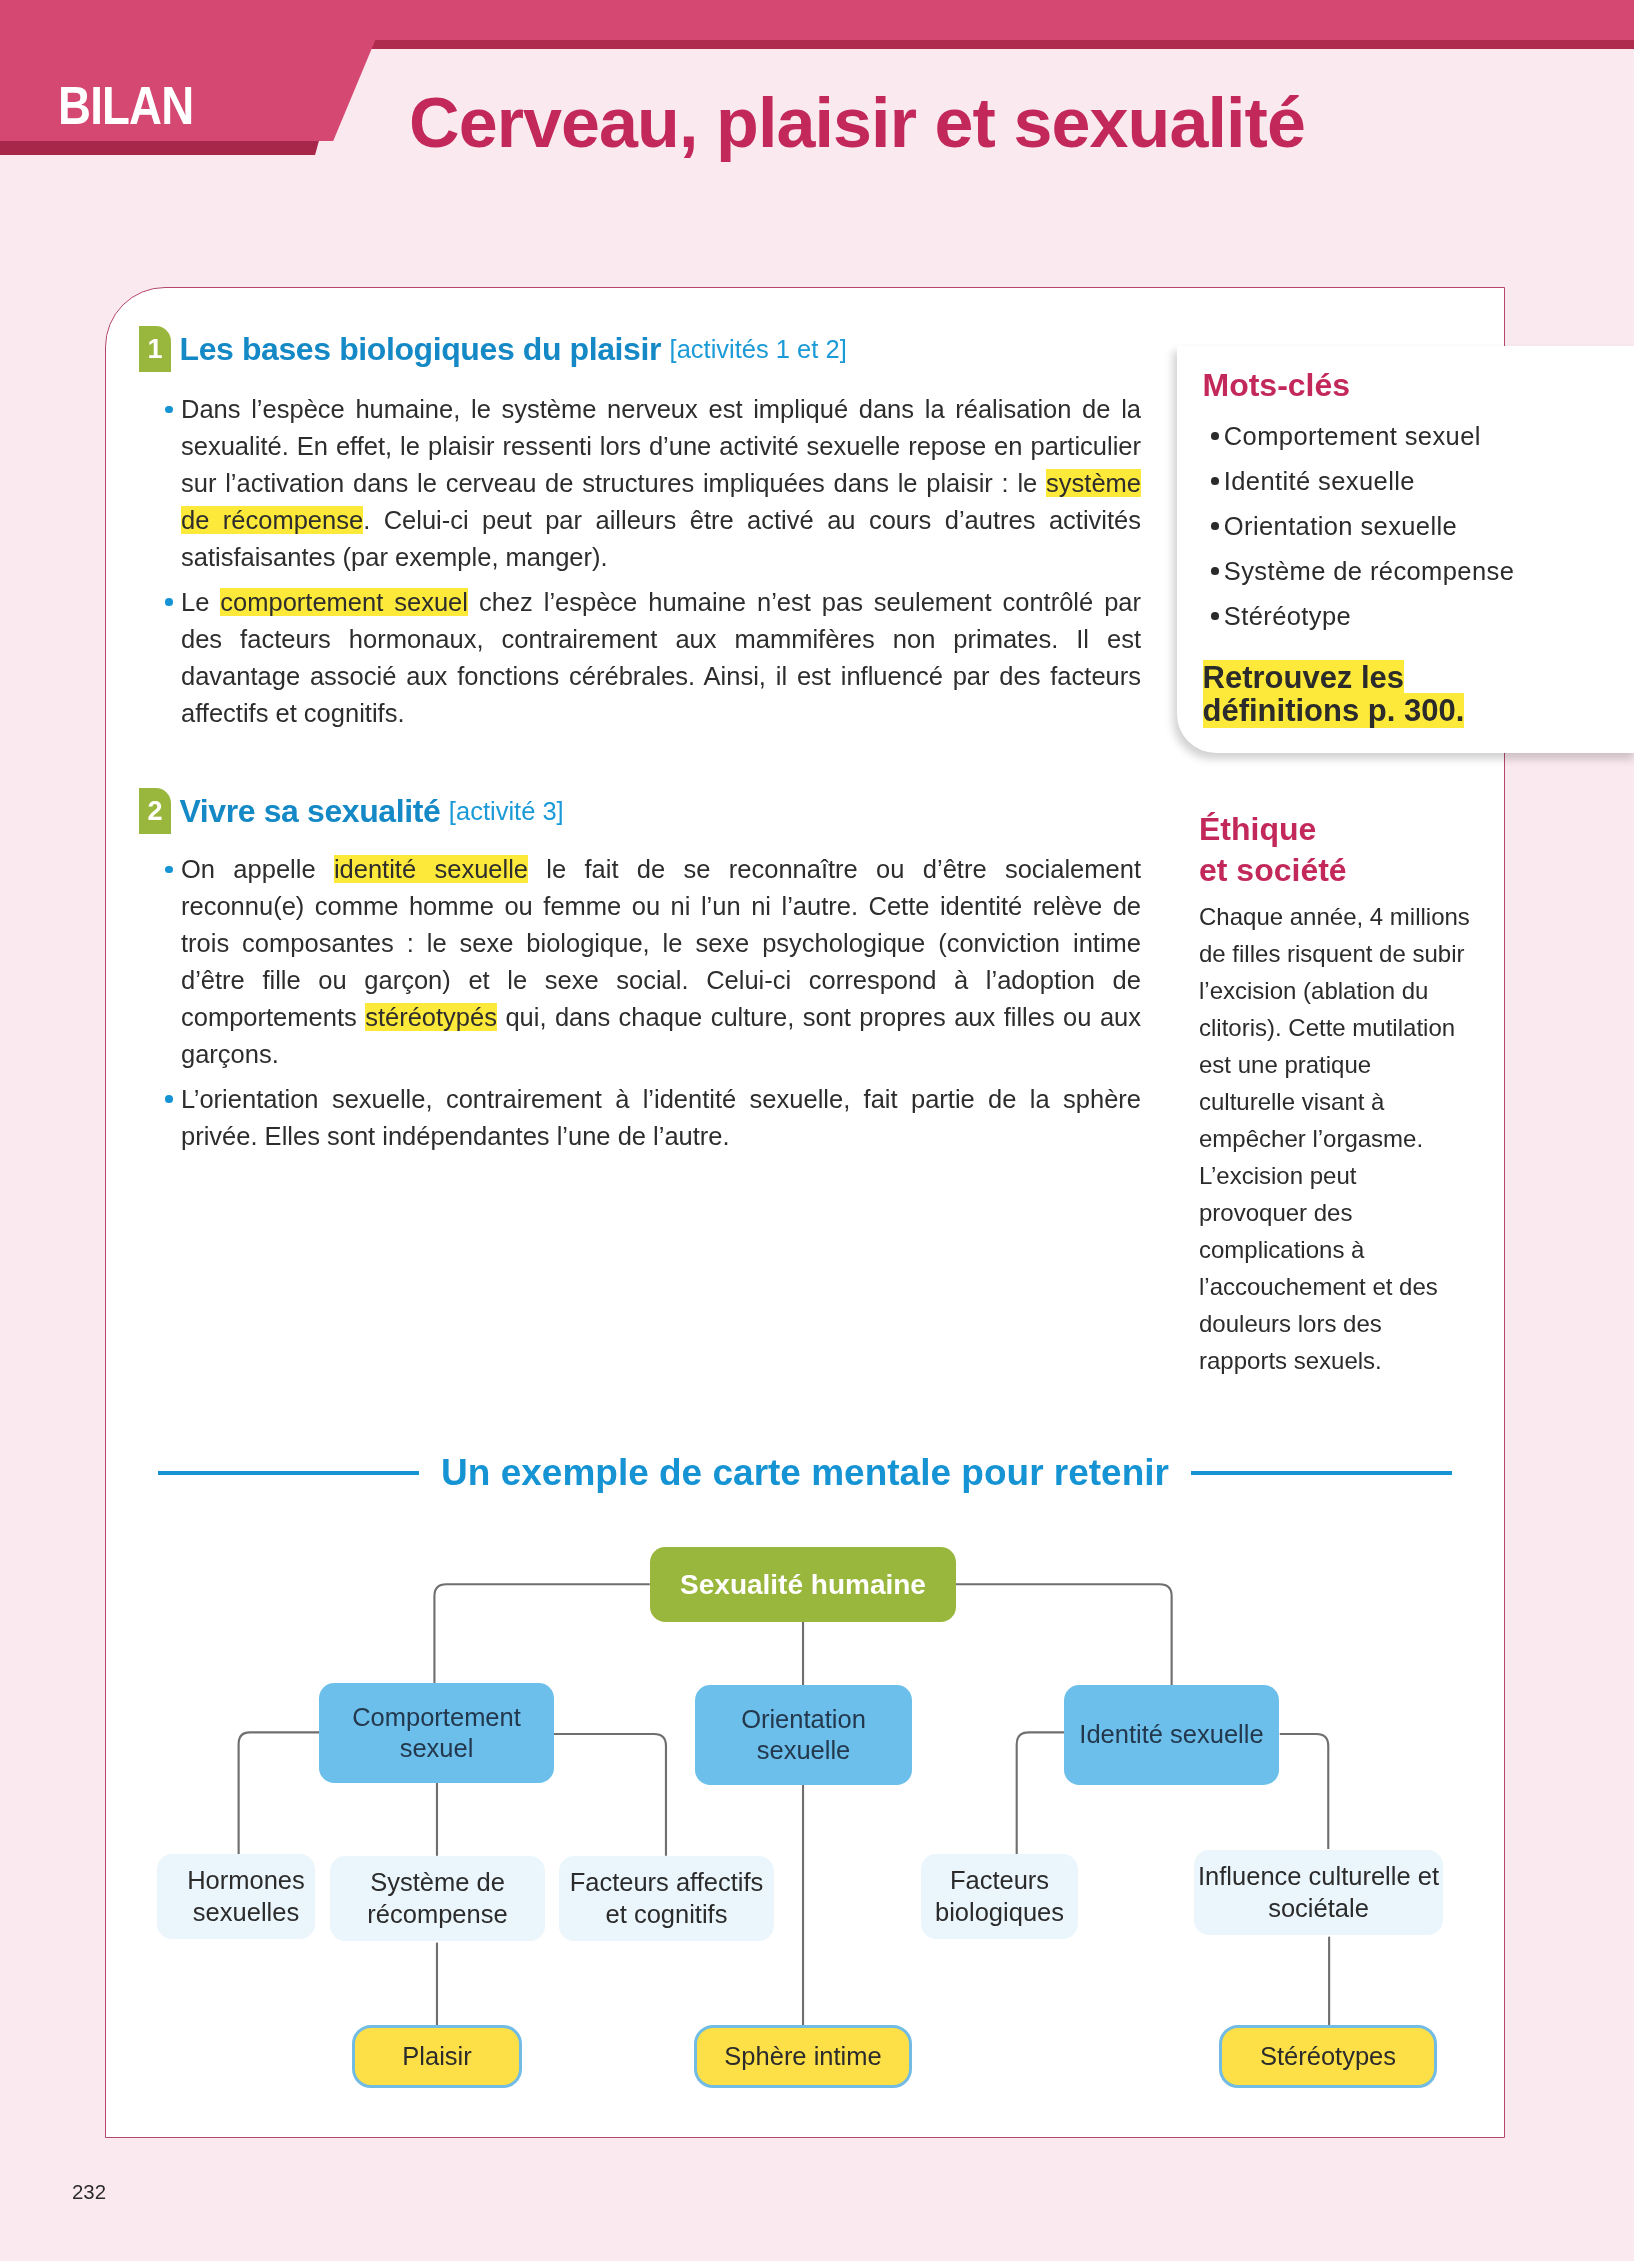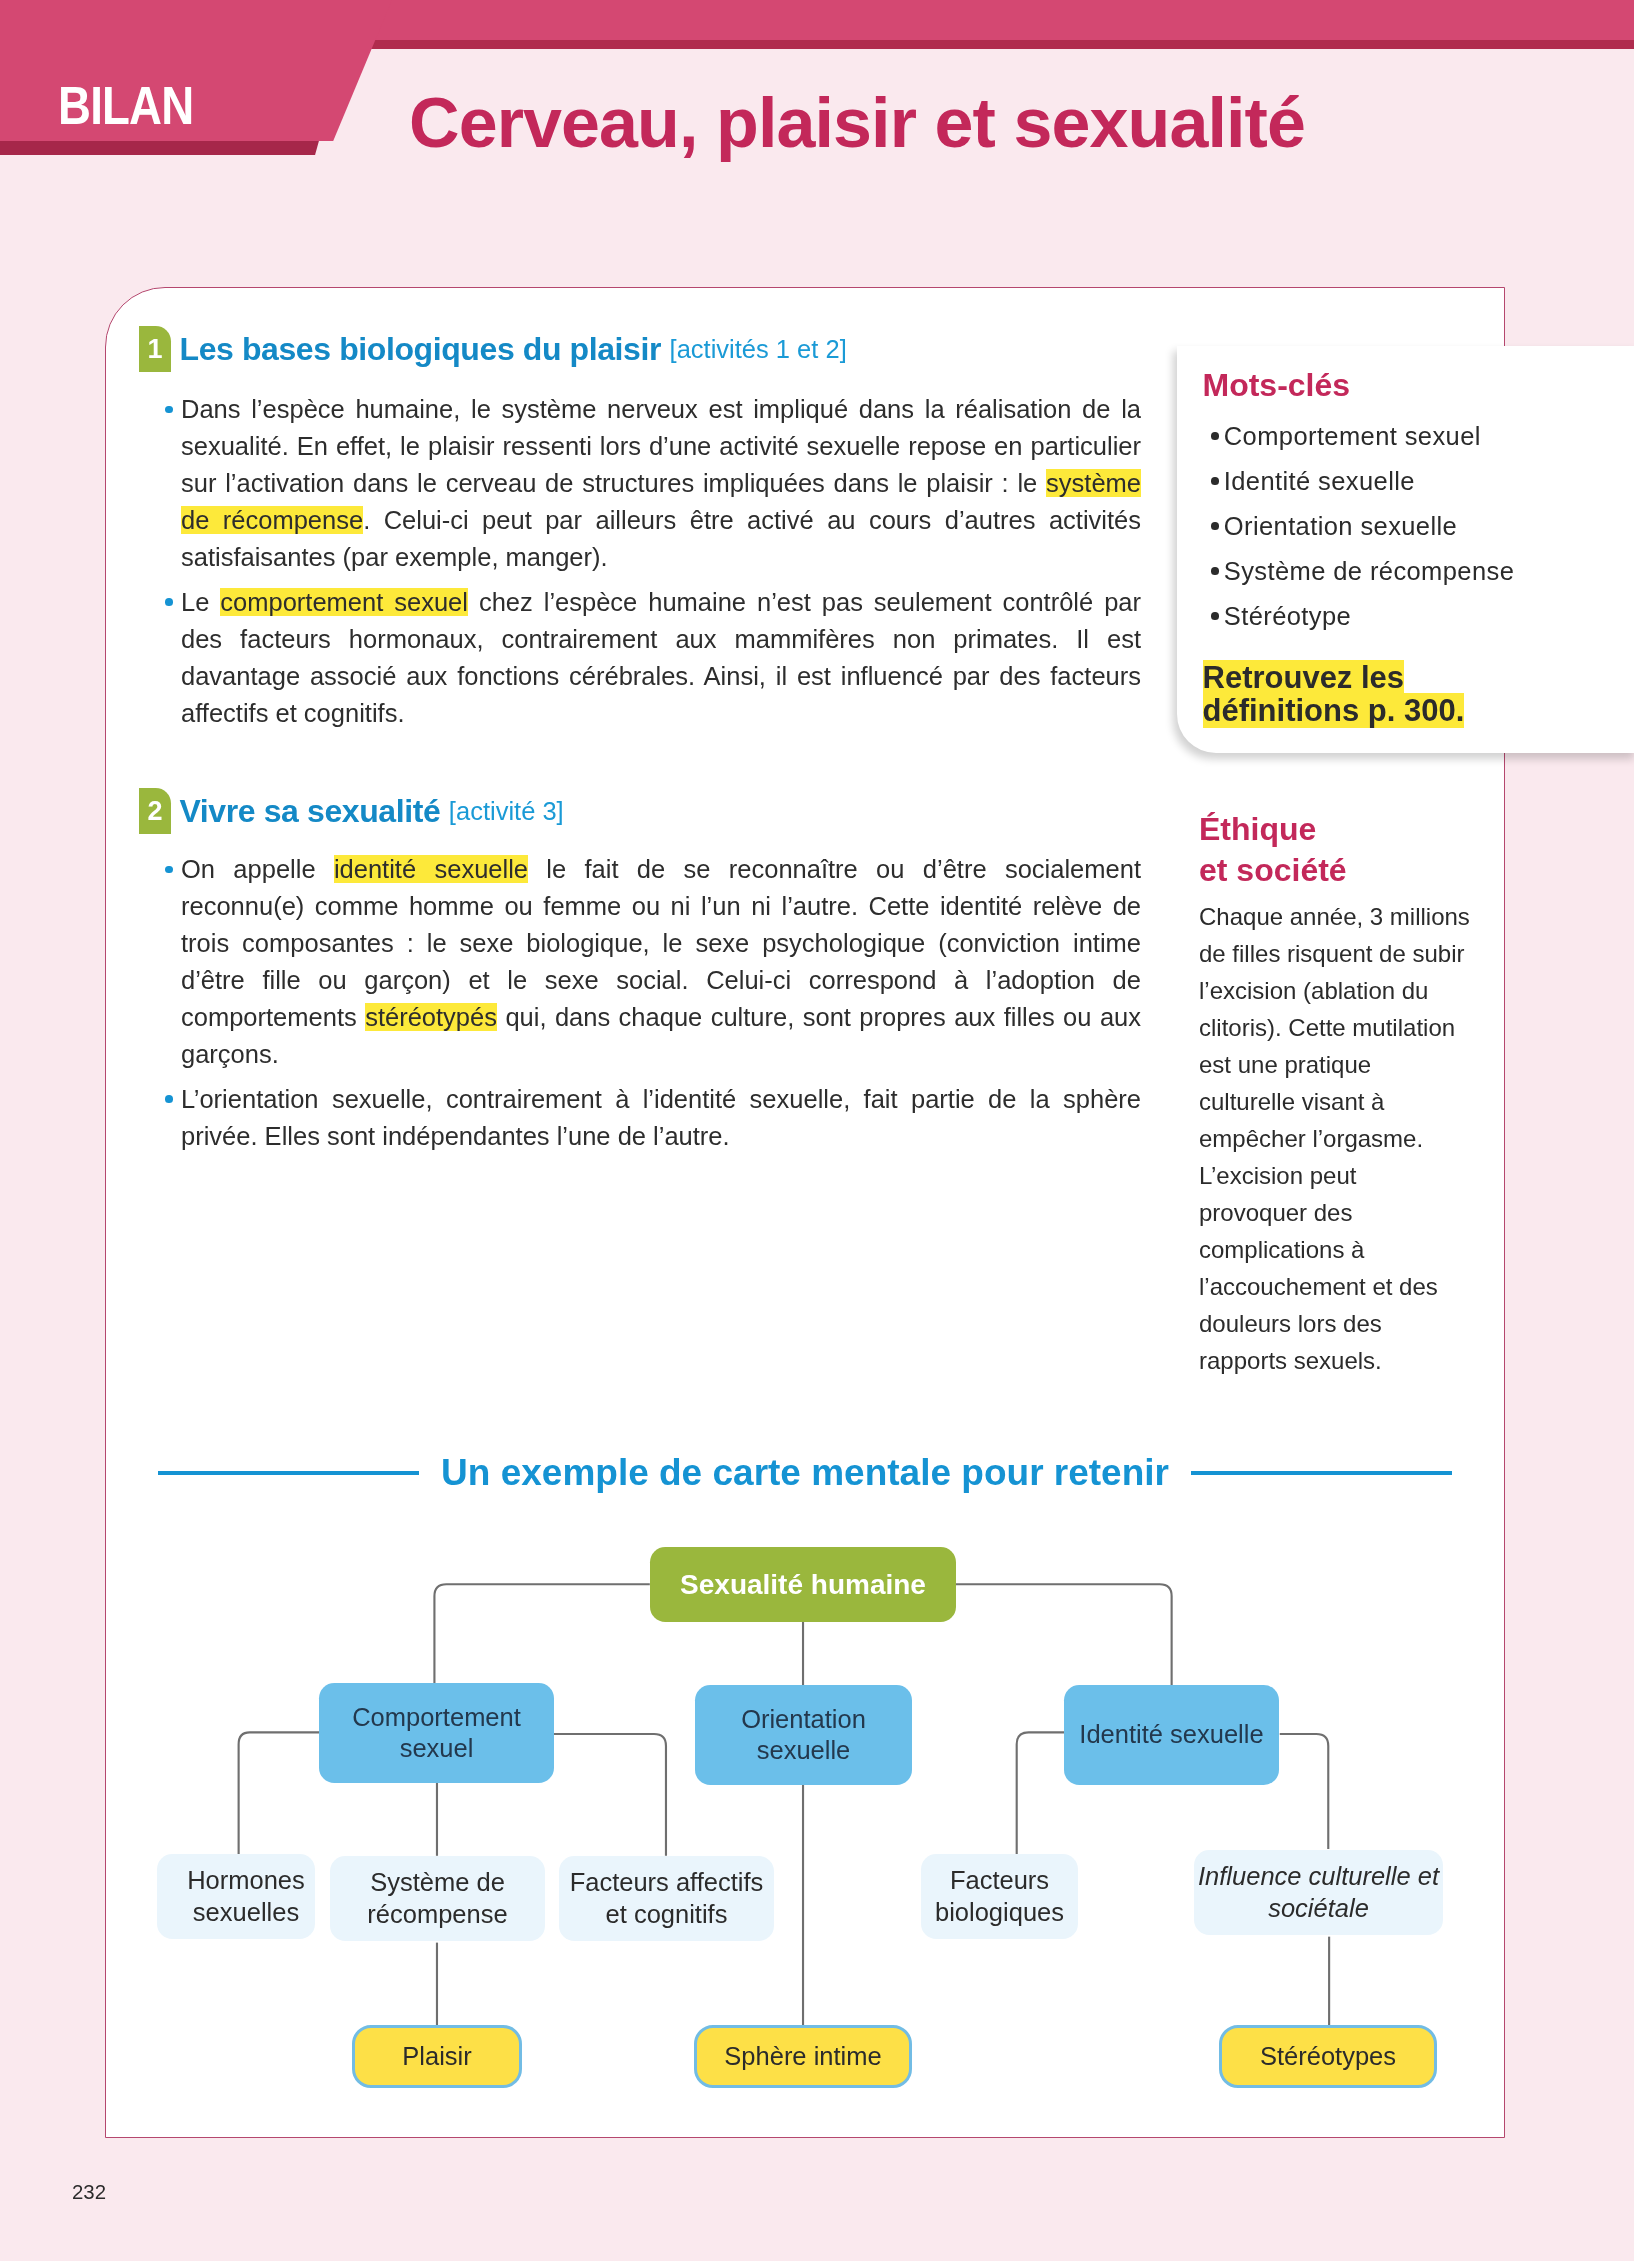--- a/index.html
+++ b/index.html
@@ -94,21 +94,21 @@
       <li><span class="kdot"></span><span>Identité sexuelle</span></li>
       <li><span class="kdot"></span><span>Orientation sexuelle</span></li>
       <li><span class="kdot"></span><span>Système de récompense</span></li>
       <li><span class="kdot"></span><span>Stéréotype</span></li>
     </ul>
   <div class="retrouvez"><span>Retrouvez les définitions p. 300.</span></div>
 </div>
 
 <div class="ethique">
   <h3><span>Éthique</span><br><span>et société</span></h3>
-  <p>Chaque année, 3 millions de filles risquent de subir l’excision (ablation du clitoris). Cette mutilation est une pratique culturelle visant à empêcher l’orgasme. L’excision peut provoquer des complications à l’accouchement et des douleurs lors des rapports sexuels.</p>
+  <p>Chaque année, 4 millions de filles risquent de subir l’excision (ablation du clitoris). Cette mutilation est une pratique culturelle visant à empêcher l’orgasme. L’excision peut provoquer des complications à l’accouchement et des douleurs lors des rapports sexuels.</p>
 </div>
 
 <div class="map-heading">
   <div class="rule"></div>
   <div class="txt">Un exemple de carte mentale pour retenir</div>
   <div class="rule"></div>
 </div>
 
 <svg class="mindmap" width="1635" height="2261" viewBox="0 0 1920 2656">
   <g fill="none" stroke="#6f6f6f" stroke-width="2.5">
@@ -133,20 +133,20 @@
 <div class="node root" style="left:650px; top:1547px; width:306px; height:75px;">Sexualité humaine</div>
 
 <div class="node l1" style="left:319px; top:1683px; width:235px; height:100px;">Comportement sexuel</div>
 <div class="node l1" style="left:695px; top:1685px; width:217px; height:100px;">Orientation sexuelle</div>
 <div class="node l1" style="left:1064px; top:1685px; width:215px; height:100px;">Identité sexuelle</div>
 
 <div class="node l2" style="left:157px; top:1854px; width:158px; height:85px;padding-left:20px;">Hormones sexuelles</div>
 <div class="node l2" style="left:330px; top:1856px; width:215px; height:85px;">Système de récompense</div>
 <div class="node l2" style="left:559px; top:1856px; width:215px; height:85px;">Facteurs affectifs et cognitifs</div>
 <div class="node l2" style="left:921px; top:1854px; width:157px; height:85px;">Facteurs biologiques</div>
-<div class="node l2" style="left:1194px; top:1850px; width:249px; height:85px;font-style:italic;">Influence culturelle et sociétale</div>
+<div class="node l2" style="left:1194px; top:1850px; width:249px; height:85px;">Influence culturelle et sociétale</div>
 
 <div class="node l3" style="left:352px; top:2025px; width:170px; height:63px;">Plaisir</div>
 <div class="node l3" style="left:694px; top:2025px; width:218px; height:63px;">Sphère intime</div>
 <div class="node l3" style="left:1219px; top:2025px; width:218px; height:63px;">Stéréotypes</div>
 
 <div class="page-number">232</div>
 
 
 </body></html>

